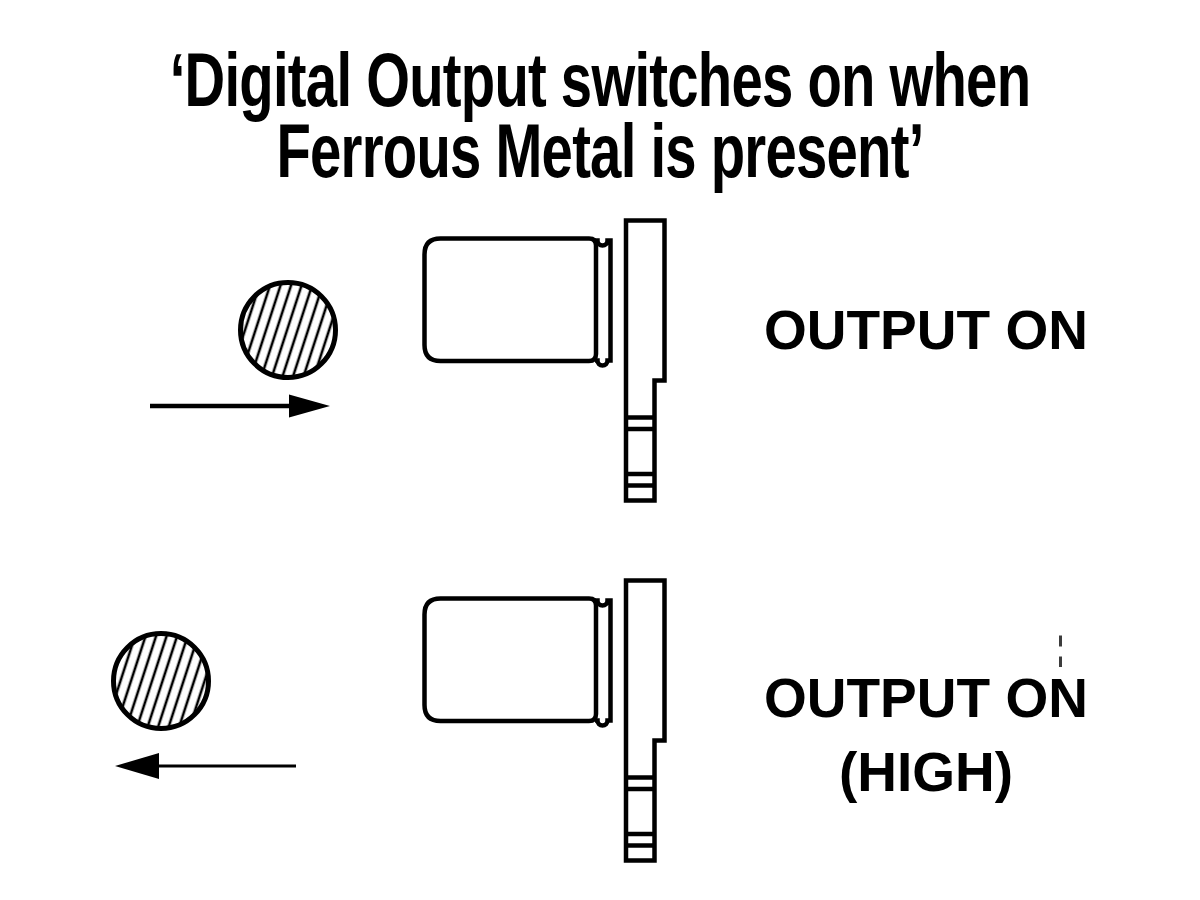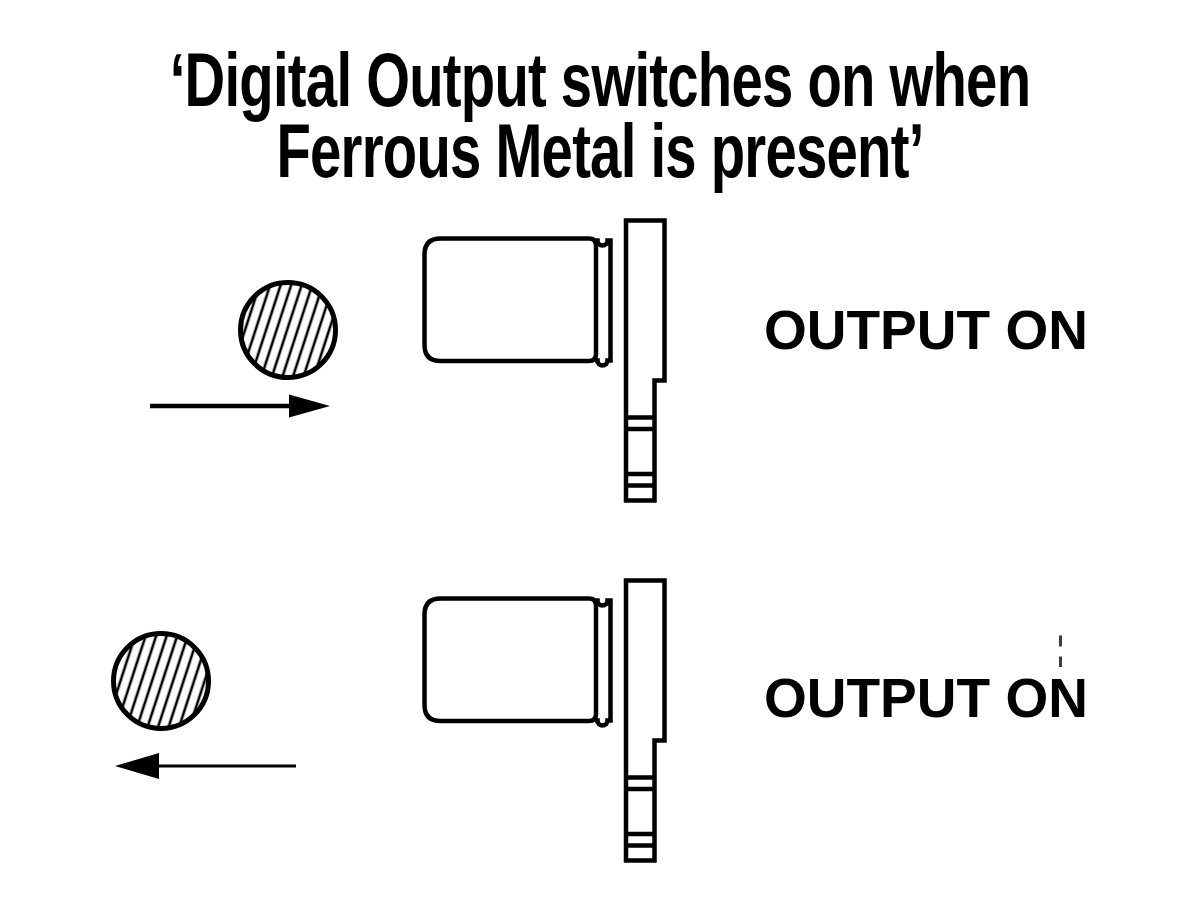--- a/index.html
+++ b/index.html
@@ -92,15 +92,16 @@
       <line x1="1060.5" y1="656.5" x2="1060.5" y2="667"></line>
     </g>
   </svg>
 
   <div class="out-label low">
     <div>OUTPUT ON</div>
   </div>
 
   <div class="out-label high">
     <div>OUTPUT ON</div>
+    <div>(HIGH)</div>
   </div>
 
 </div>
 
 </body></html>

